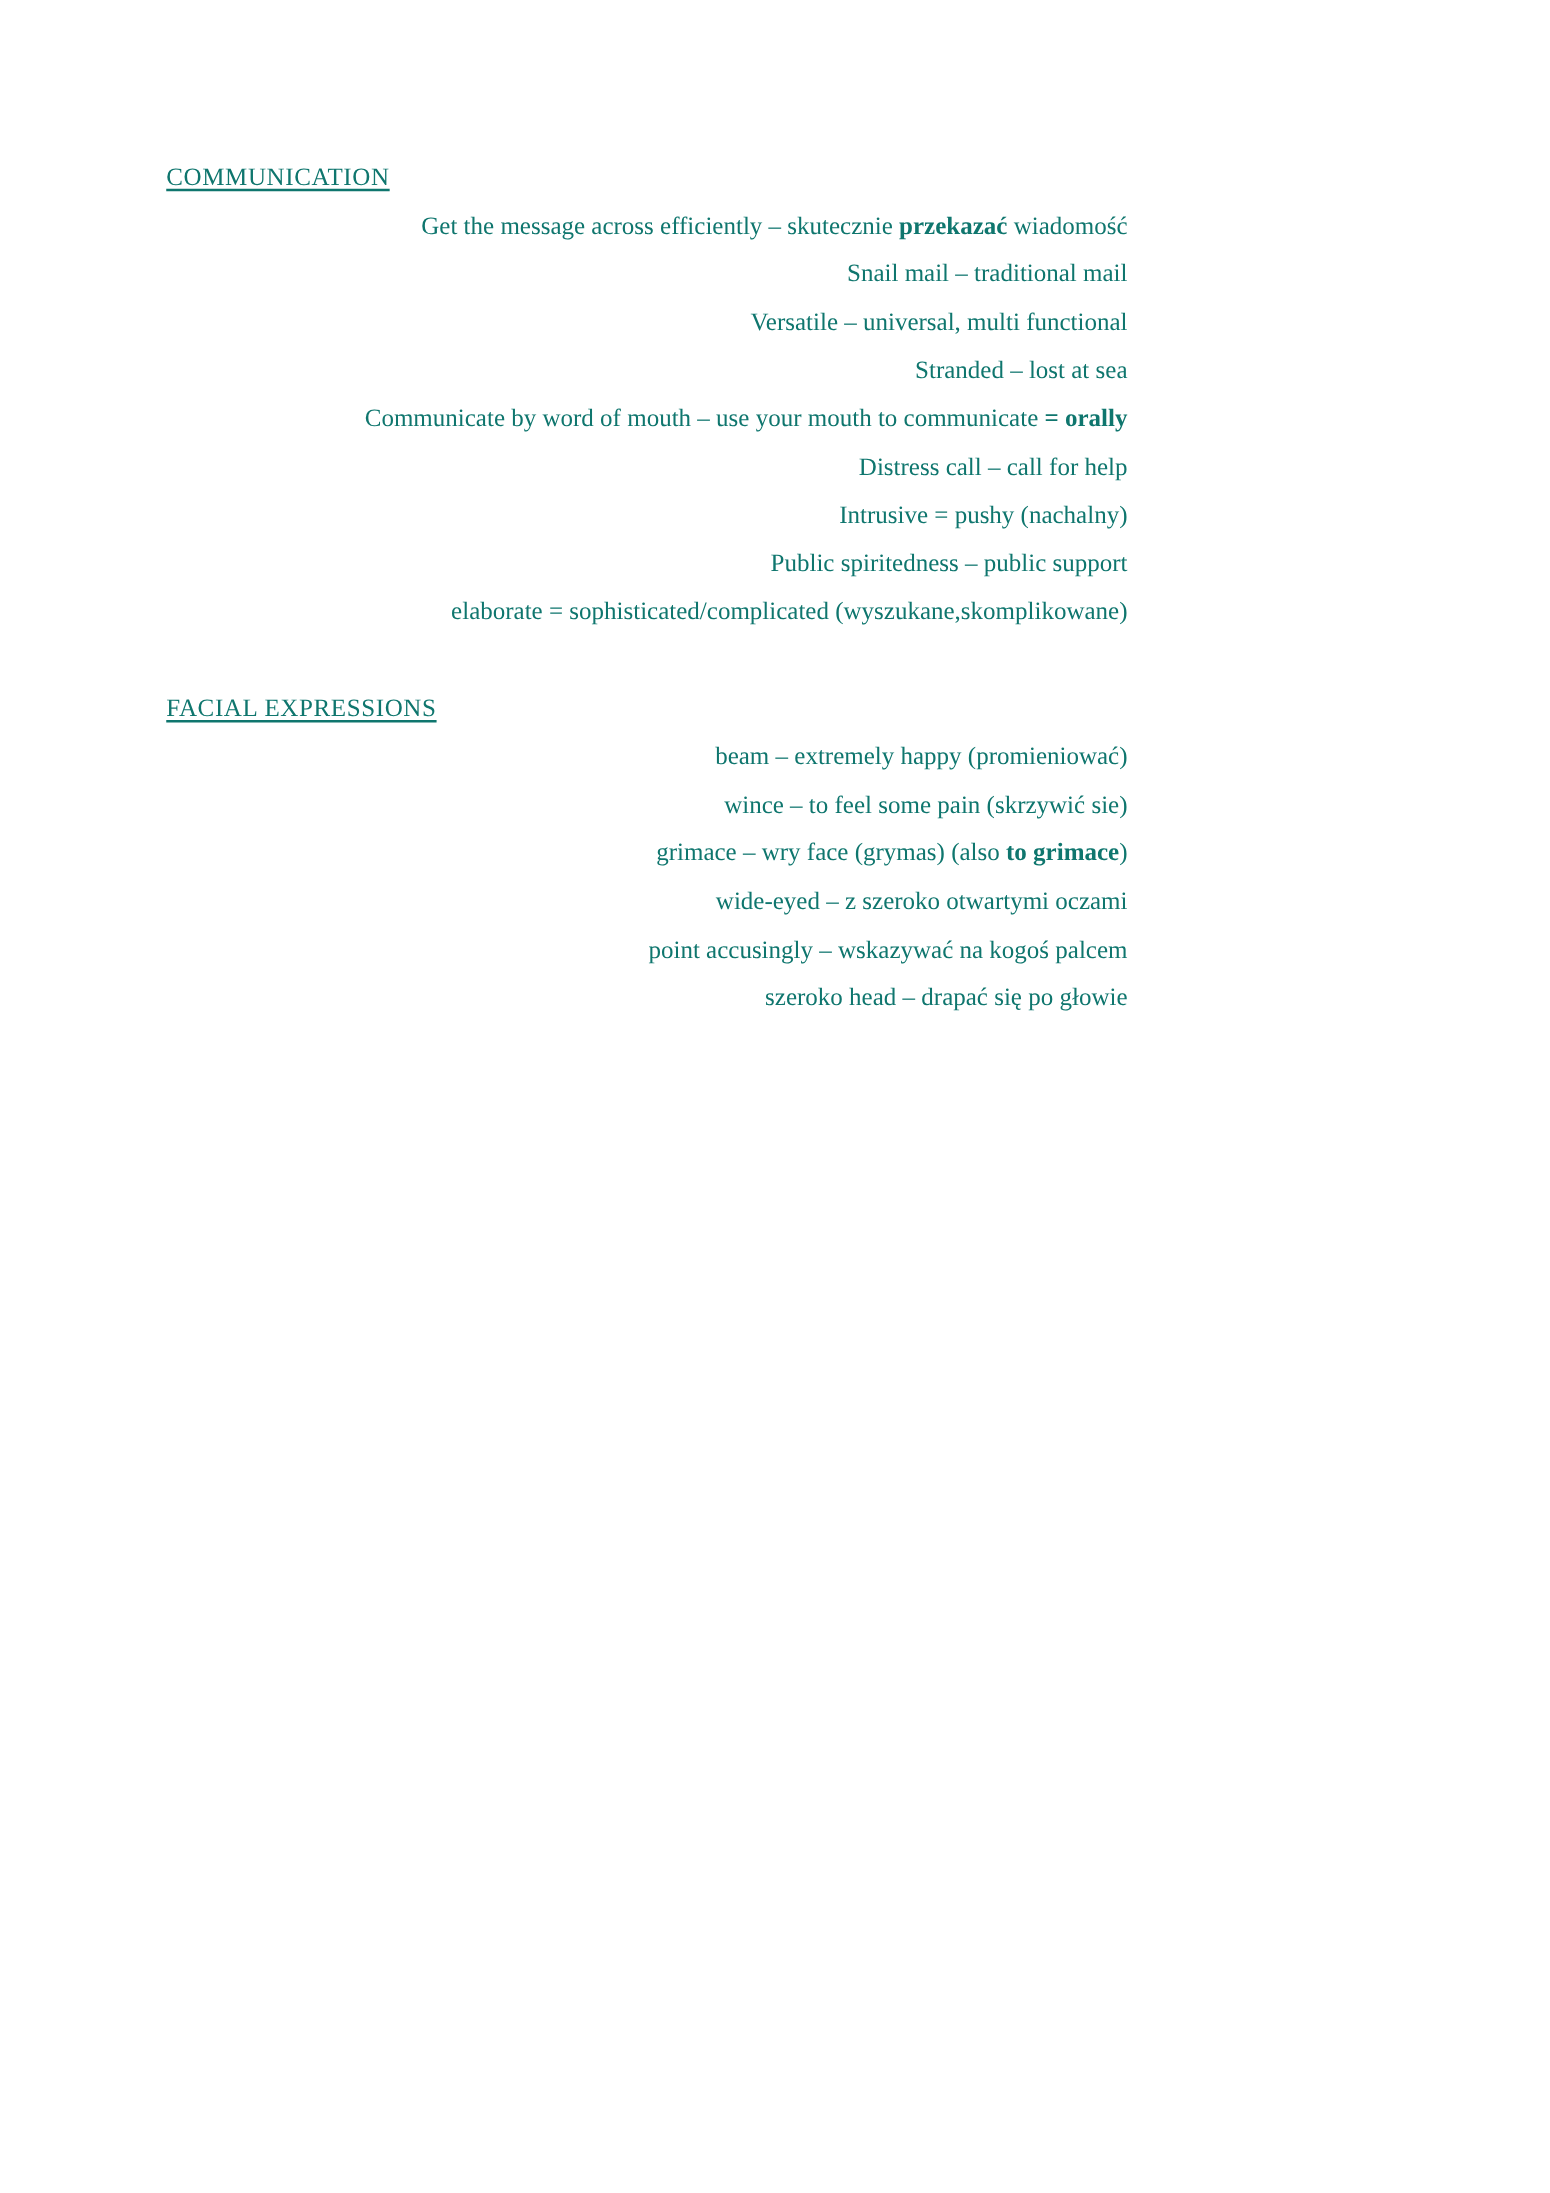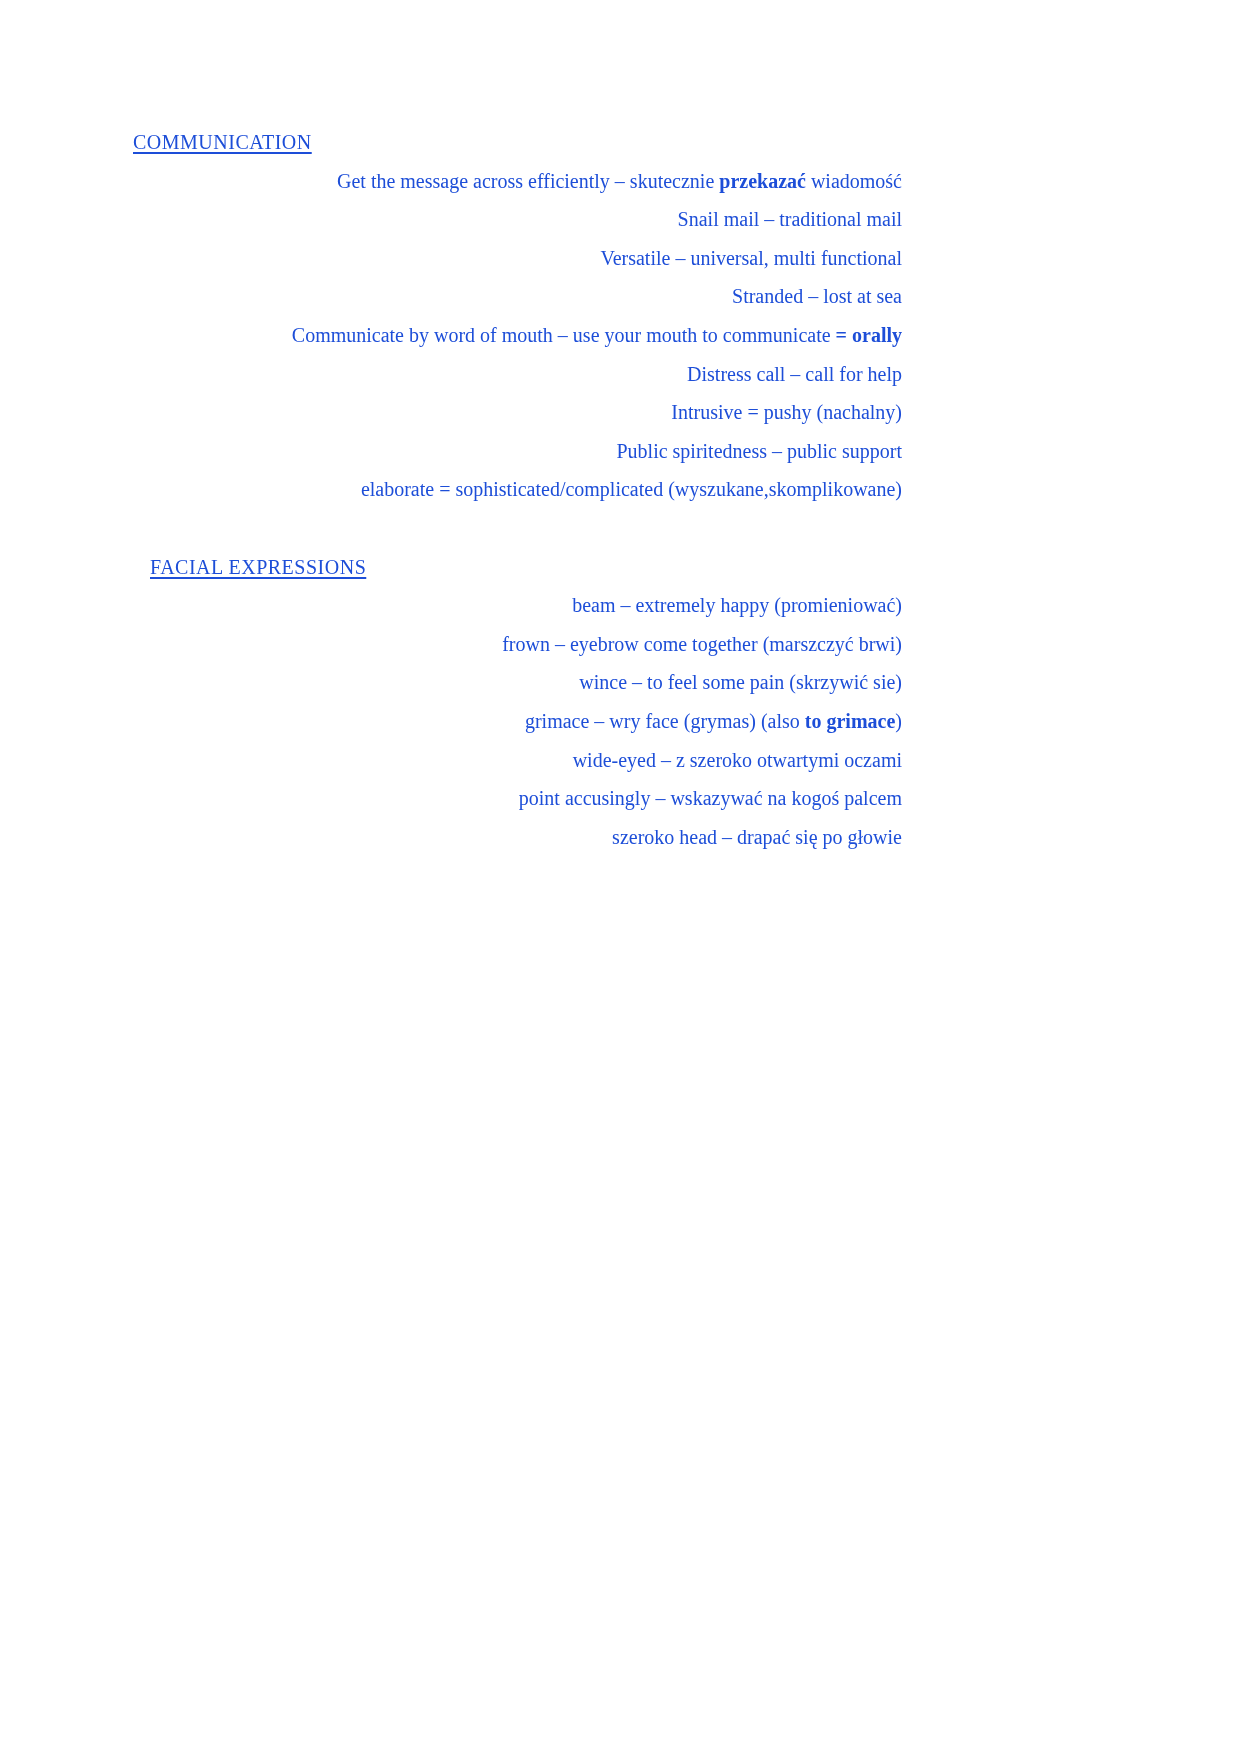--- a/index.html
+++ b/index.html
@@ -9,21 +9,21 @@
   }
   .page {
     position: relative;
     width: 992px;
     height: 1754px;
     box-sizing: border-box;
     background: #ffffff;
     padding: 123px 90px 0 133px;
     font-family: "Liberation Serif", "DejaVu Serif", serif;
     font-size: 20px;
-    color: #1d4ed8;
+    color: #0f766e;
     overflow: hidden;
   }
   .heading {
     font-size: 20px;
     font-weight: normal;
     text-decoration: underline;
     text-underline-offset: 3px;
     letter-spacing: 0.5px;
     line-height: 38.6px;
     margin: 0;
@@ -34,21 +34,20 @@
     margin: 0;
     padding: 0;
     white-space: nowrap;
     text-align: right;
   }
   .entry .bold {
     font-weight: bold;
   }
   .section-gap {
     margin-top: 38.6px;
-    margin-left: 17px;
   }
 </style>
 </head>
 <body>
 
 <div class="page">
 
   <section class="vocab-section">
     <h2 class="heading">COMMUNICATION</h2>
     <div class="entries">
@@ -61,21 +60,20 @@
         <p class="entry"><span>Intrusive = pushy (nachalny)</span></p>
         <p class="entry"><span>Public spiritedness – public support</span></p>
         <p class="entry"><span>elaborate = sophisticated/complicated (wyszukane,skomplikowane)</span></p>
       </div>
   </section>
 
   <section class="vocab-section section-gap">
     <h2 class="heading">FACIAL EXPRESSIONS</h2>
     <div class="entries">
         <p class="entry"><span>beam – extremely happy (promieniować)</span></p>
-        <p class="entry"><span>frown – eyebrow come together (marszczyć brwi)</span></p>
         <p class="entry"><span>wince – to feel some pain (skrzywić sie)</span></p>
         <p class="entry"><span>grimace – wry face (grymas) (also </span><span class="bold">to grimace</span><span>)</span></p>
         <p class="entry"><span>wide-eyed – z szeroko otwartymi oczami</span></p>
         <p class="entry"><span>point accusingly – wskazywać na kogoś palcem</span></p>
         <p class="entry"><span>szeroko head – drapać się po głowie</span></p>
       </div>
   </section>
 
 </div>
 

